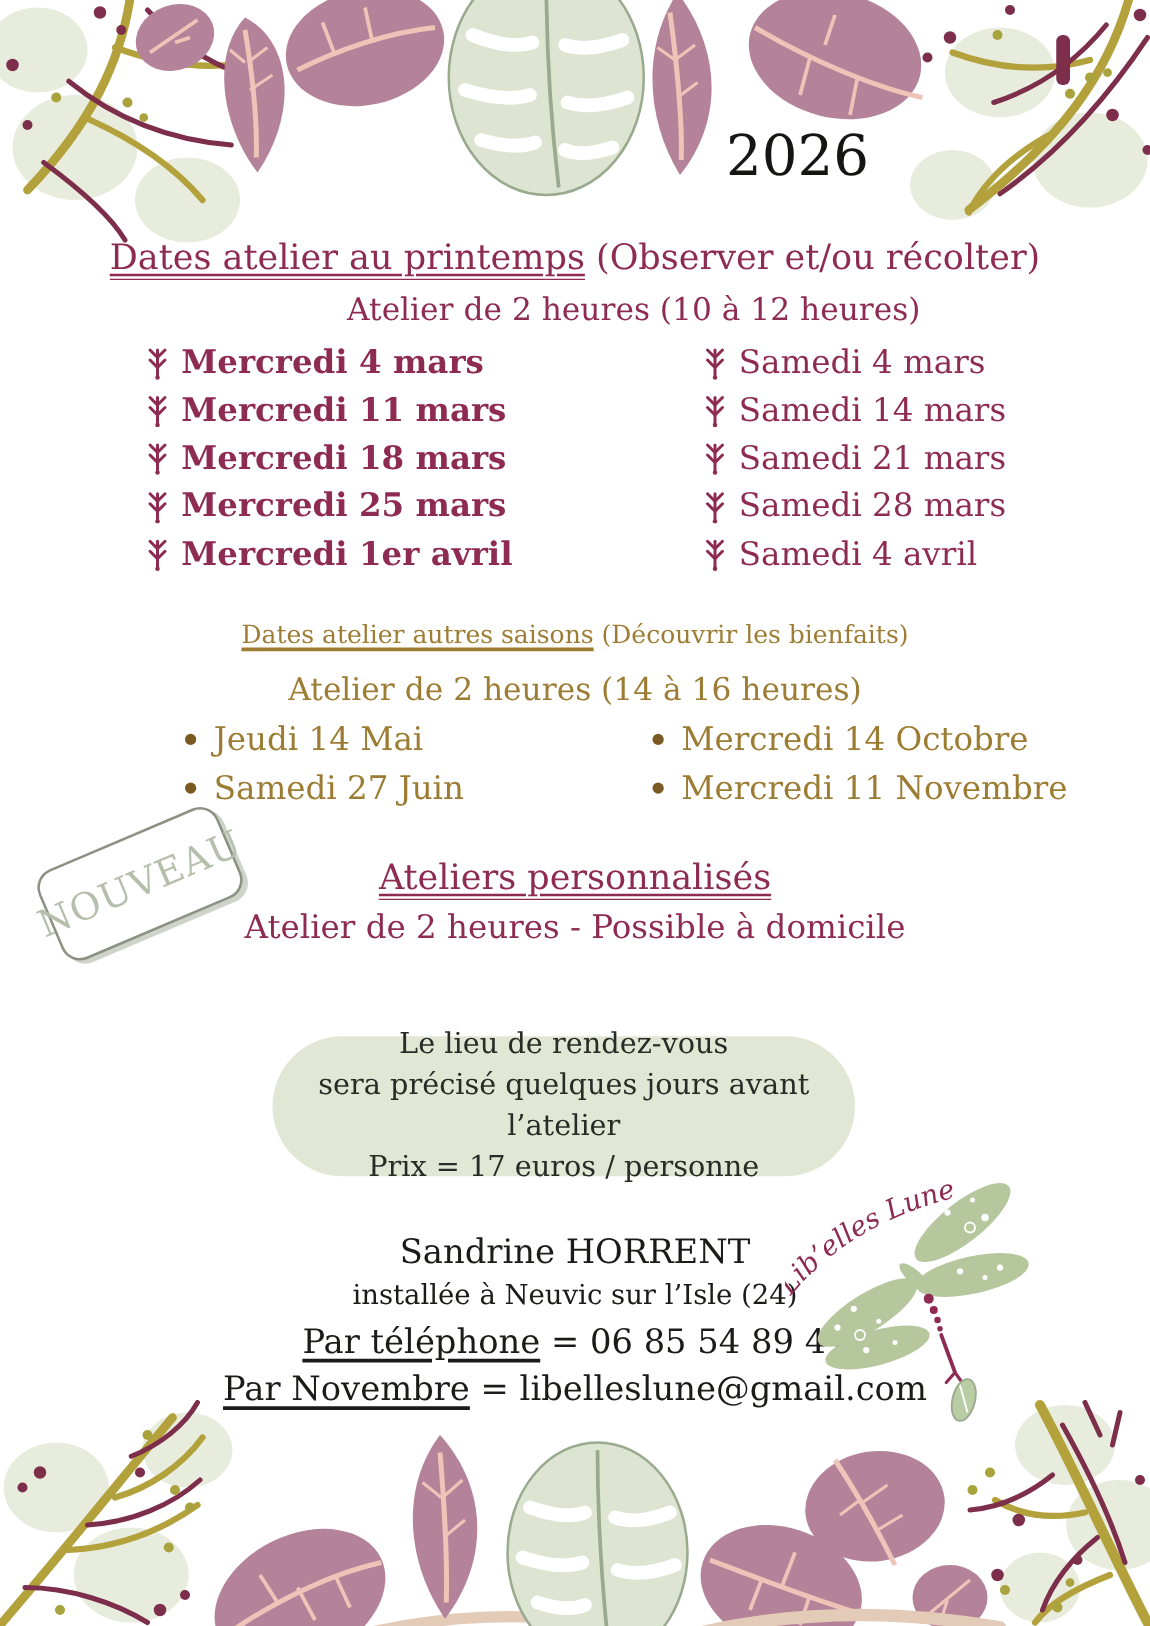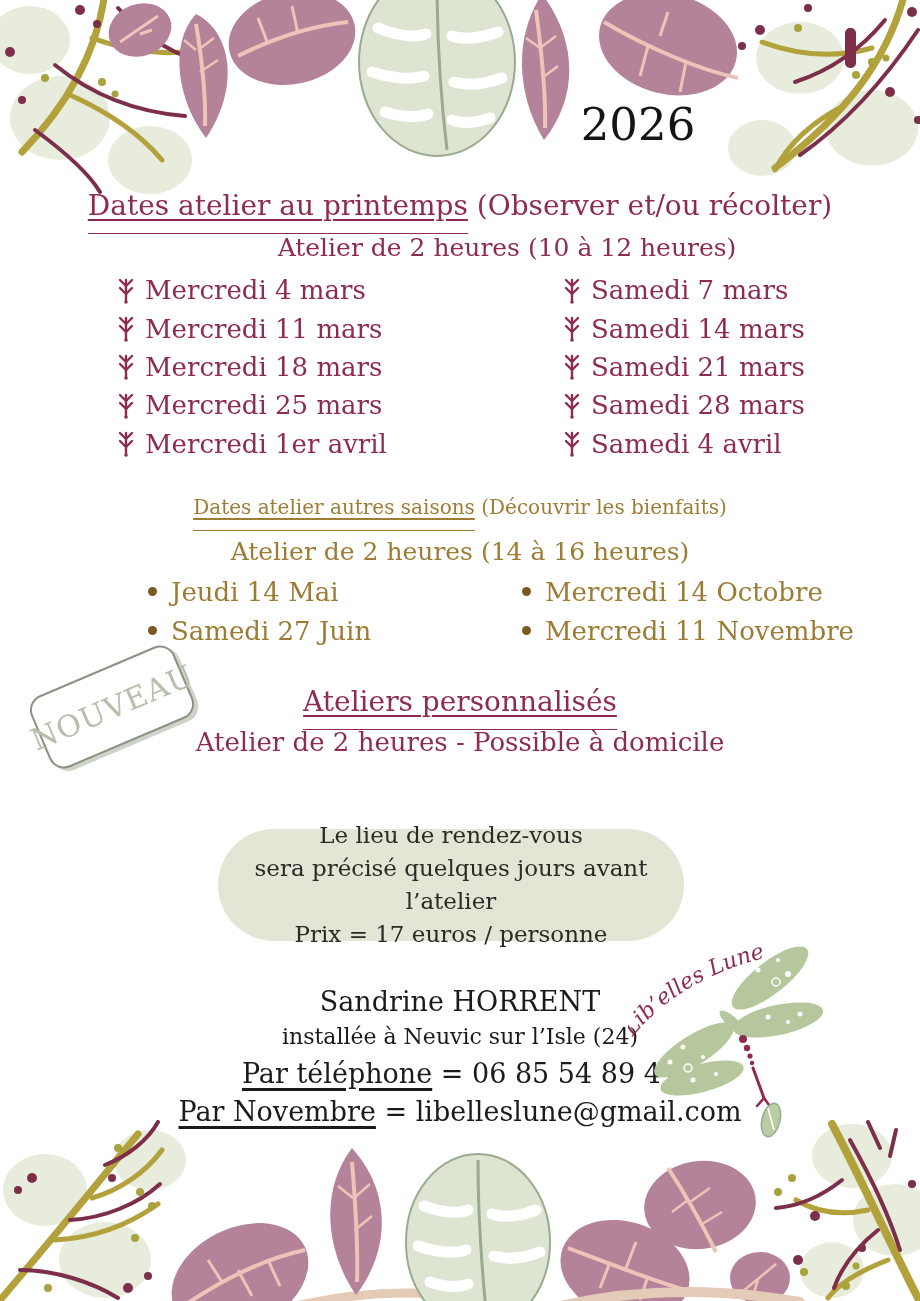--- a/index.html
+++ b/index.html
@@ -8,24 +8,24 @@
   .abs{position:absolute;}
   .center{left:0;width:920px;text-align:center;}
   .year{top:98px;left:556px;width:164px;text-align:center;font-size:45px;color:#171513;}
   .h-spring{top:189px;font-size:28px;color:#8e2b52;}
   .sub-spring{top:233px;font-size:25px;color:#8e2b52;padding-left:47px;}
   .h-other{top:495px;font-size:20px;color:#9d7c33;}
   .sub-other{top:537px;font-size:25px;color:#9d7c33;}
   .h-custom{top:685px;font-size:28px;color:#8e2b52;}
   .sub-custom{top:727px;font-size:26px;color:#8e2b52;}
   .u-dbl{text-decoration:underline;text-decoration-thickness:2px;text-underline-offset:4px;
-         border-bottom:1.5px solid currentColor;padding-bottom:11px;}
+         border-bottom:1.5px solid currentColor;padding-bottom:1px;}
   .u-solid{text-decoration:underline;text-decoration-thickness:2.5px;text-underline-offset:5px;margin-top:20px;}
   .col{position:absolute;top:271px;}
-  .col-l{left:118px;} .col-r{left:564px;}
+  .col-l{left:118px;font-weight:bold;} .col-r{left:564px;}
   .drow{display:flex;align-items:center;gap:11px;height:38.4px;font-size:26px;color:#8e2b52;}
   .twig{display:flex;align-items:center;}
   .col2{position:absolute;top:572px;}
   .col2-l{left:148px;} .col2-r{left:522px;}
   .drow2{display:flex;align-items:center;gap:14px;height:39px;font-size:26px;color:#9c7c33;}
   .dot{width:9px;height:9px;border-radius:50%;background:#7a5a22;flex:0 0 auto;}
   .stamp{top:668px;left:34px;width:152px;height:74px;transform:rotate(-23deg);
          border:2px solid #8b9282;border-radius:16px;background:#fff;
          box-shadow:3px 4px 0 rgba(168,176,158,.55);
          display:flex;align-items:center;justify-content:center;
@@ -209,21 +209,21 @@
       <span class="twig">
           <svg width="16" height="27" viewBox="0 0 16 27">
             <g stroke="#8e2b52" stroke-width="2.4" stroke-linecap="round" fill="none">
               <path d="M8 3 L8 23"></path>
               <path d="M8 9 L2 3 M8 9 L14 3"></path>
               <path d="M8 17 L2 11 M8 17 L14 11"></path>
             </g>
             <circle cx="8" cy="25" r="1.8" fill="#8e2b52"></circle>
           </svg>
         </span>
-      <span>Samedi 7 mars</span>
+      <span>Samedi 4 mars</span>
     </div>
     <div class="drow">
       <span class="twig">
           <svg width="16" height="27" viewBox="0 0 16 27">
             <g stroke="#8e2b52" stroke-width="2.4" stroke-linecap="round" fill="none">
               <path d="M8 3 L8 23"></path>
               <path d="M8 9 L2 3 M8 9 L14 3"></path>
               <path d="M8 17 L2 11 M8 17 L14 11"></path>
             </g>
             <circle cx="8" cy="25" r="1.8" fill="#8e2b52"></circle>

